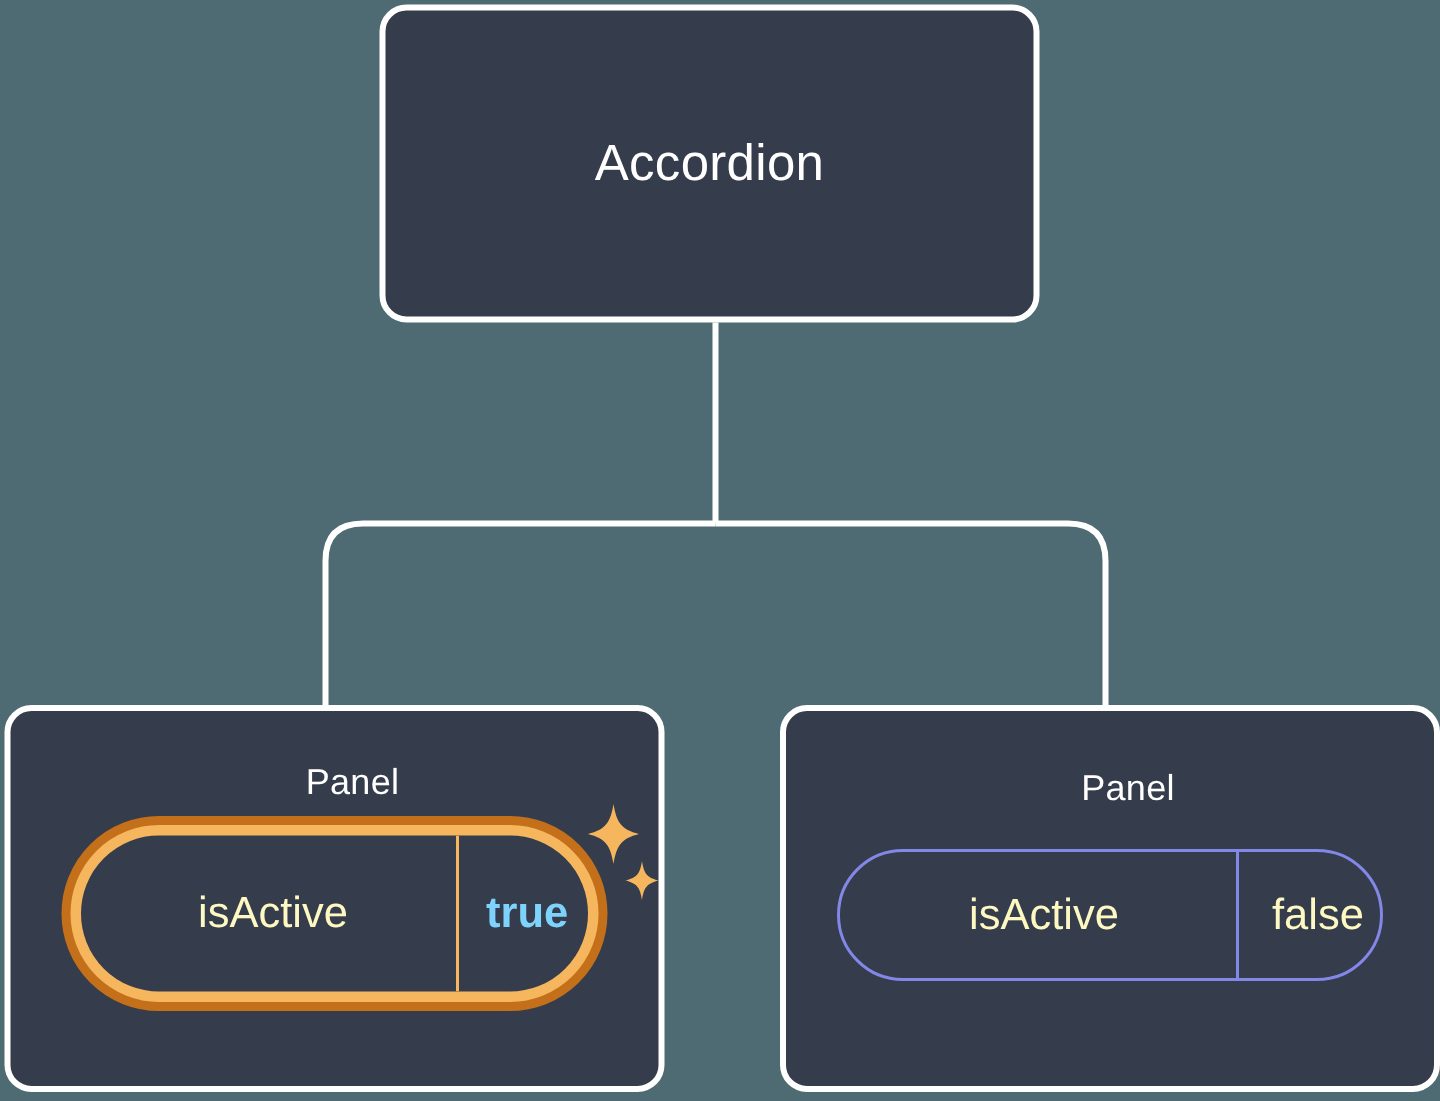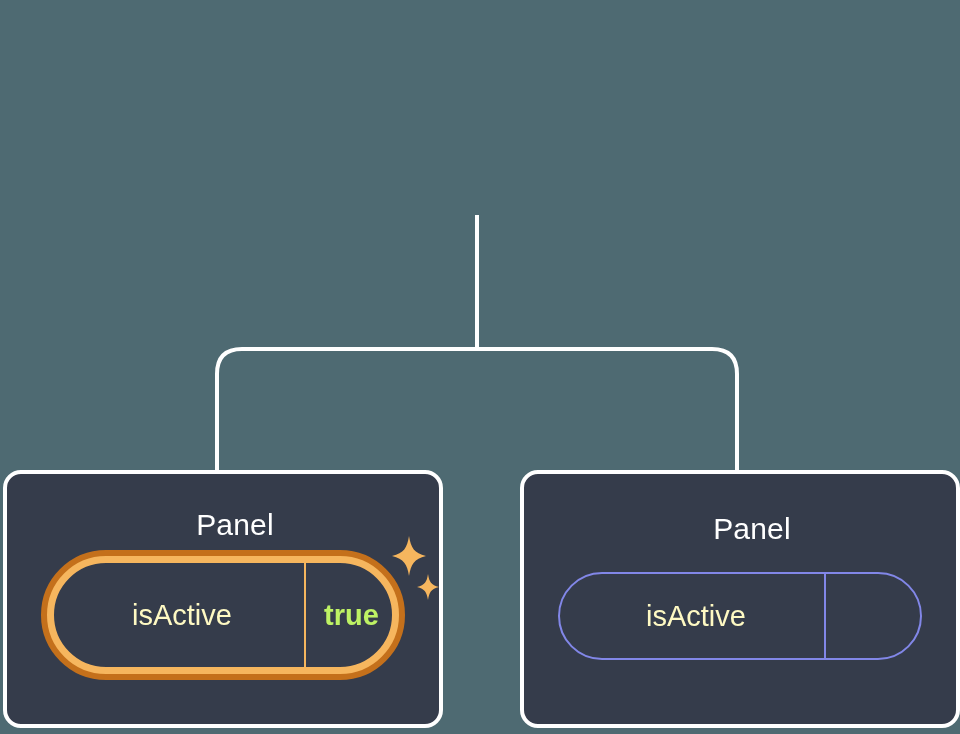--- a/index.html
+++ b/index.html
@@ -62,21 +62,21 @@
     white-space: nowrap;
   }
 
   .node-panel {
     width: 440px;
     height: 258px;
     top: 470px;
     padding-top: 36px;
   }
   .node-panel .node-title {
-    font-size: 30px;
+    font-size: 24px;
     margin-left: 24px;
   }
 
   #panel-left {
     left: 3px;
   }
   #panel-right {
     left: 520px;
   }
   #panel-right .node-title {
@@ -157,21 +157,21 @@
     overflow: hidden;
   }
   .pill-highlight .pill-key {
     flex: 0 0 208px;
     border-right: 2px solid #f6b65e;
     padding: 0 18px 0 24px;
   }
   .pill-highlight .pill-val {
     flex: 1 1 auto;
     font-weight: bold;
-    color: #bef264;
+    color: #7dd3fc;
     padding: 0 24px 0 18px;
   }
 
   
   .sparkles {
     position: absolute;
     pointer-events: none;
   }
   #sparkle-group {
     left: 388px;
@@ -187,20 +187,23 @@
 
   <svg id="connectors" viewBox="0 0 960 734" width="960" height="734" xmlns="http://www.w3.org/2000/svg">
 
     <path d="M 477 215 L 477 349" fill="none" stroke="#ffffff" stroke-width="4" stroke-linecap="butt"></path>
 
     <path d="M 477 349 L 242 349 Q 217 349 217 374 L 217 470" fill="none" stroke="#ffffff" stroke-width="4" stroke-linecap="butt"></path>
 
     <path d="M 477 349 L 712 349 Q 737 349 737 374 L 737 470" fill="none" stroke="#ffffff" stroke-width="4" stroke-linecap="butt"></path>
   </svg>
 
+  <div class="node node-root">
+    <span class="node-title">Accordion</span>
+  </div>
 
   <div class="node node-panel" id="panel-left">
     <span class="node-title">Panel</span>
 
     <div class="pill-highlight-wrap">
       <div class="pill-glow"></div>
       <div class="pill-highlight">
         <div class="pill-cell pill-key">isActive</div>
         <div class="pill-cell pill-val">true</div>
       </div>
@@ -211,17 +214,18 @@
     <path fill="#f6b65e" d="M 21 2 C 23 14 26 19 38 22 C 26 25 23 30 21 42 C 19 30 16 25 4 22 C 16 19 19 14 21 2 Z"></path>
     <path fill="#f6b65e" d="M 40 40 C 41.3 48 43 51 51 53 C 43 55 41.3 58 40 66 C 38.7 58 37 55 29 53 C 37 51 38.7 48 40 40 Z"></path>
   </svg>
 
   <div class="node node-panel" id="panel-right">
     <span class="node-title">Panel</span>
 
     <div class="pill-wrap">
       <div class="pill pill-plain">
         <div class="pill-cell pill-key">isActive</div>
+        <div class="pill-cell pill-val">false</div>
       </div>
     </div>
   </div>
 
 </div>
 
 </body></html>

